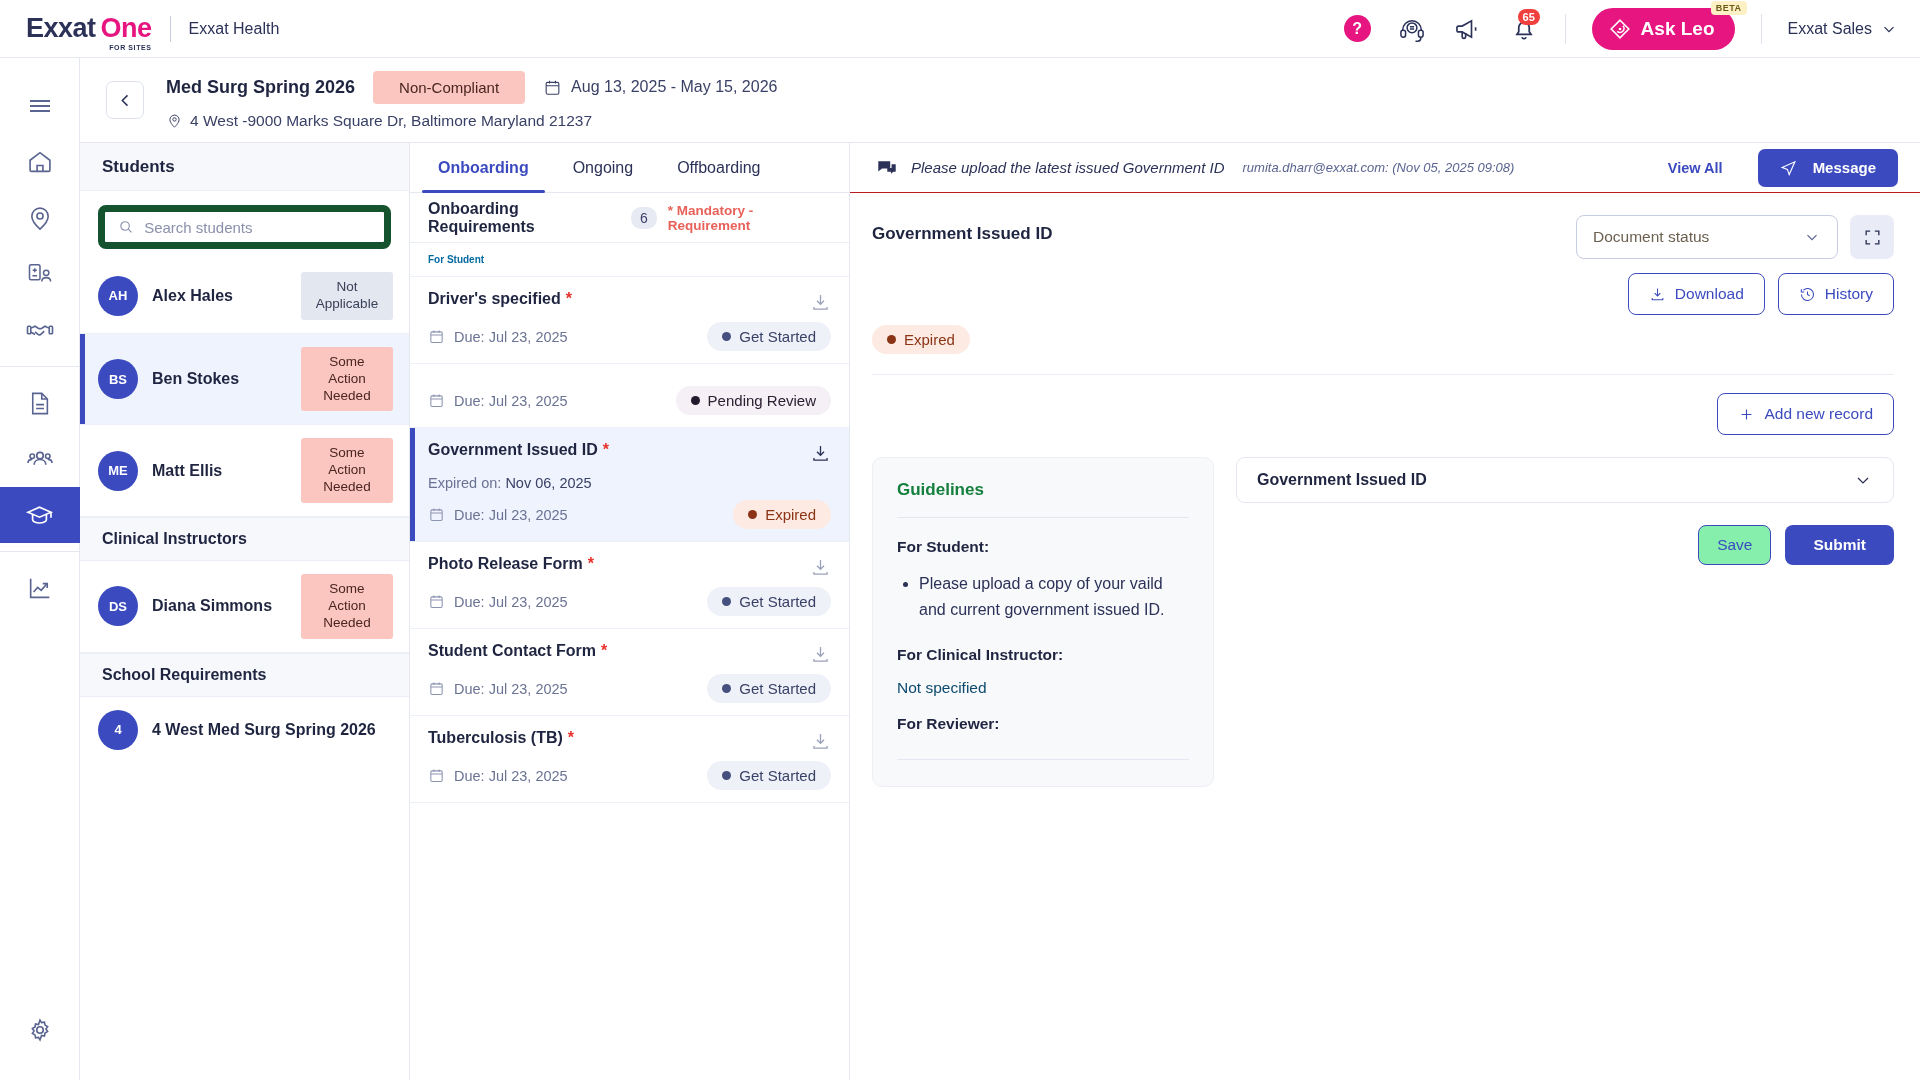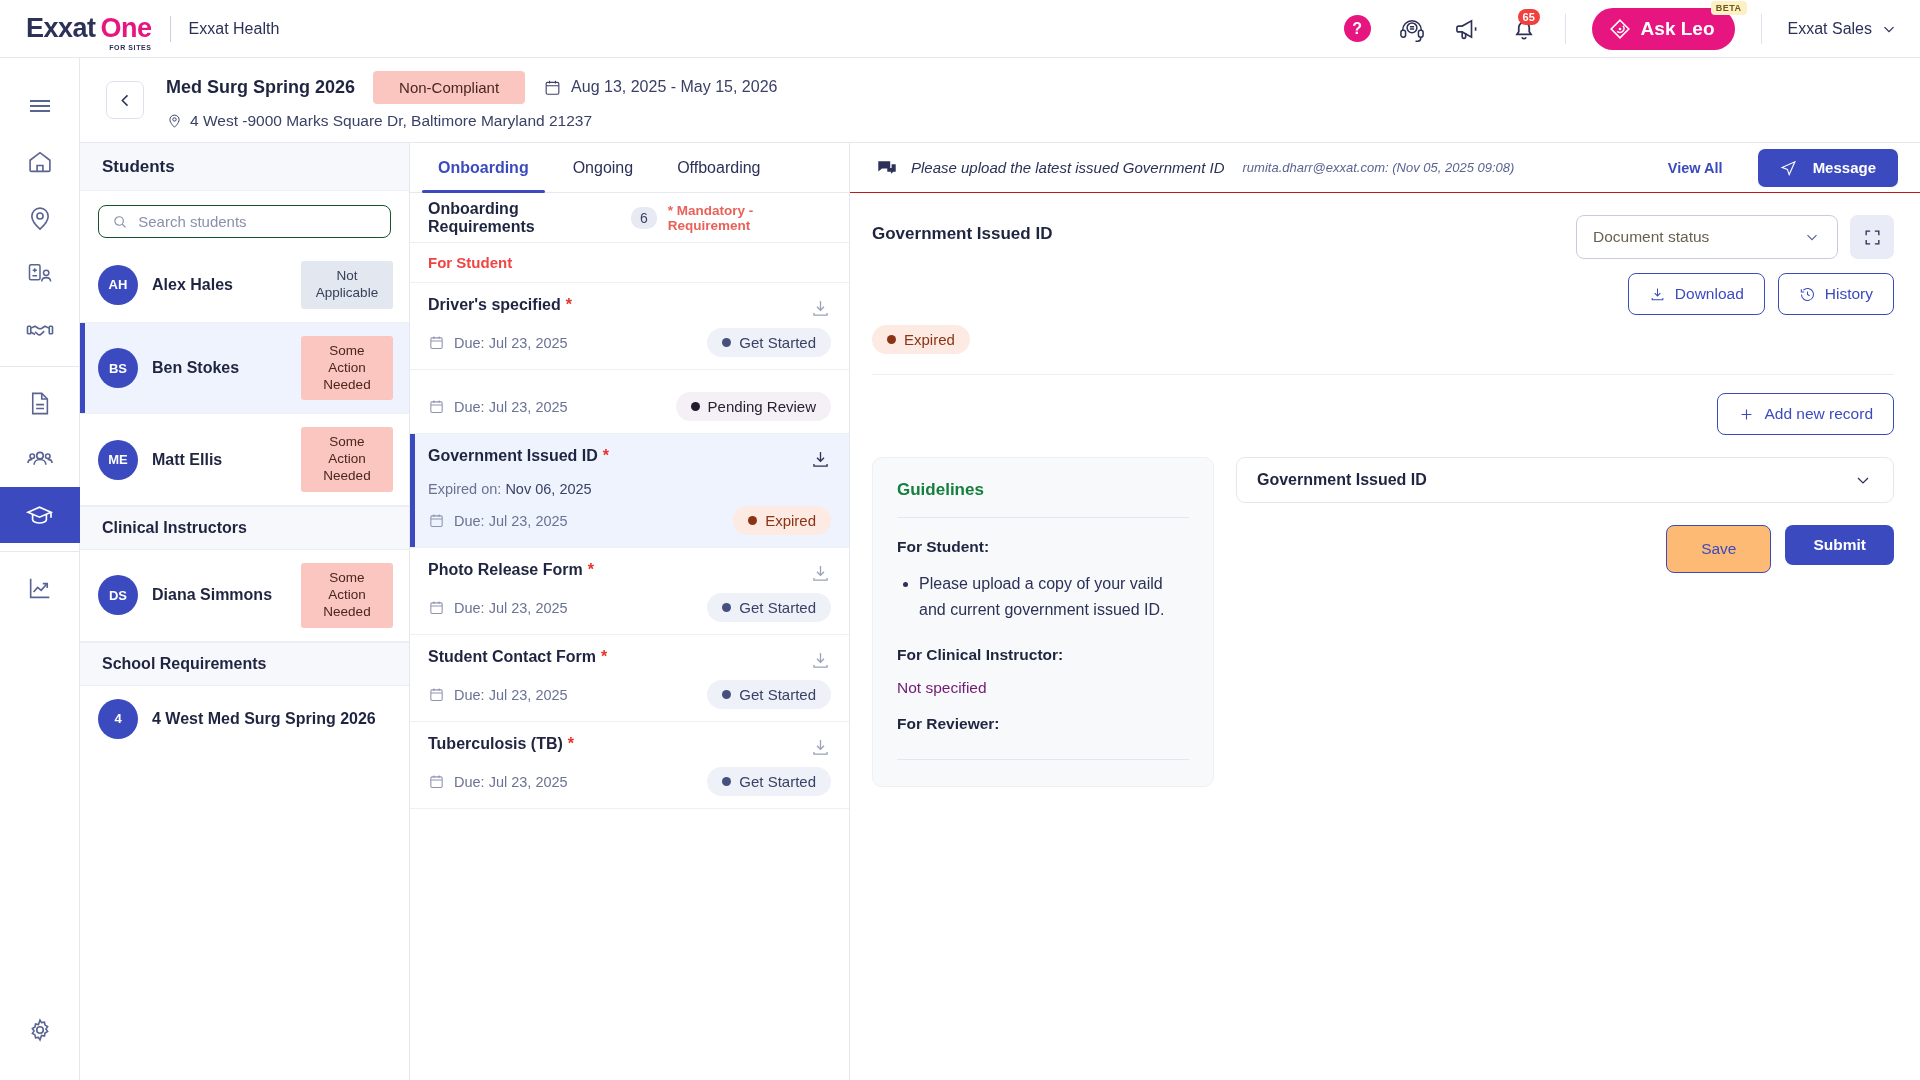--- a/index.html
+++ b/index.html
@@ -114,22 +114,22 @@
     display: flex; flex-direction: column;
   }
   .students-head {
     height: 48px; display: flex; align-items: center;
     padding: 0 22px; font-size: 17px; font-weight: 700; color: #1f2540;
     background: #f7f8fc; border-bottom: 1px solid #eceef6;
   }
   .search-wrap { padding: 14px 18px 10px; }
   .search-box {
     display: flex; align-items: center; gap: 10px;
-    border: 1px solid #14532d; border-radius: 8px;
-    height: 33px; padding: 0 13px;
+    border: 7px solid #14532d; border-radius: 8px;
+    height: 44px; padding: 0 13px;
   }
   .search-box input {
     border: none; outline: none; font-size: 15px; color: #2b3157;
     font-family: "Liberation Sans", sans-serif; width: 100%; background: transparent;
   }
   .search-box input::placeholder { color: #8a90ab; }
   .stu-row {
     display: flex; align-items: center; gap: 14px;
     padding: 13px 16px 13px 18px; border-bottom: 1px solid #eef0f7;
     cursor: pointer; position: relative; background: #fff;
@@ -175,21 +175,21 @@
     height: 50px; display: flex; align-items: center; gap: 11px;
     padding: 0 18px; border-bottom: 1px solid #eceef6;
   }
   .reqs-title { font-size: 16px; font-weight: 700; color: #1f2540; }
   .reqs-count {
     background: #e8eaf3; color: #3a4166; font-size: 14px;
     border-radius: 10px; padding: 3px 9px;
   }
   .mandatory-note { font-size: 13.5px; color: #e8625a; font-weight: 700; }
   .section-label {
-    padding: 11px 18px; font-size: 15px; font-weight: 700; color: #ef4444;
+    padding: 11px 18px; font-size: 10px; font-weight: 700; color: #0369a1;
     border-bottom: 1px solid #eef0f7;
   }
   .req-list { overflow: auto; flex: 1; }
   .req-item {
     padding: 13px 18px 12px; border-bottom: 1px solid #eef0f7;
     position: relative; cursor: pointer; background: #fff;
   }
   .req-item.selected { background: #eef3fd; }
   .req-item.selected::before {
     content: ""; position: absolute; left: 0; top: 0; bottom: 0;
@@ -264,35 +264,35 @@
     width: 342px; flex: 0 0 342px;
     background: #f8f9fb; border: 1px solid #edeff5; border-radius: 10px;
     padding: 22px 24px 26px;
   }
   .guidelines h3 { font-size: 17px; font-weight: 700; color: #15803d; }
   .g-hr { height: 1px; background: #e4e7f0; margin: 17px 0 20px; }
   .g-sub { font-size: 15.5px; font-weight: 700; color: #1f2540; margin-bottom: 15px; }
   .g-sub.mt { margin-top: 22px; }
   .g-list { margin: 0 0 0 22px; padding: 0; }
   .g-list li { font-size: 16px; color: #2b3157; line-height: 1.65; }
-  .g-plain { font-size: 15.5px; color: #701a75; margin-bottom: 18px; }
+  .g-plain { font-size: 15.5px; color: #0c4a6e; margin-bottom: 18px; }
   .g-hr2 { height: 1px; background: #e4e7f0; margin-top: 26px; }
 
   .right-form { flex: 1; min-width: 0; }
   .accordion {
     border: 1px solid #e4e7f0; border-radius: 9px; background: #fff;
     height: 46px; display: flex; align-items: center; padding: 0 20px;
     cursor: pointer;
   }
   .accordion-label { font-size: 16px; font-weight: 700; color: #1f2540; }
   .accordion .chev { margin-left: auto; color: #2b3157; }
   .form-actions { display: flex; justify-content: flex-end; gap: 14px; margin-top: 22px; }
   .btn-save {
-    border: 1px solid #3b4bbf; color: #3b4bbf; background: #fdba74;
-    border-radius: 8px; height: 48px; padding: 0 34px; font-size: 15.5px;
+    border: 1px solid #3b4bbf; color: #3b4bbf; background: #86efac;
+    border-radius: 8px; height: 40px; padding: 0 18px; font-size: 15.5px;
     cursor: pointer; font-family: "Liberation Sans", sans-serif;
   }
   .btn-submit {
     border: none; background: #3b4bbf; color: #fff;
     border-radius: 8px; height: 40px; padding: 0 28px; font-size: 15.5px;
     font-weight: 700; cursor: pointer; font-family: "Liberation Sans", sans-serif;
   }
   svg { display: block; }
 </style>
 </head>

